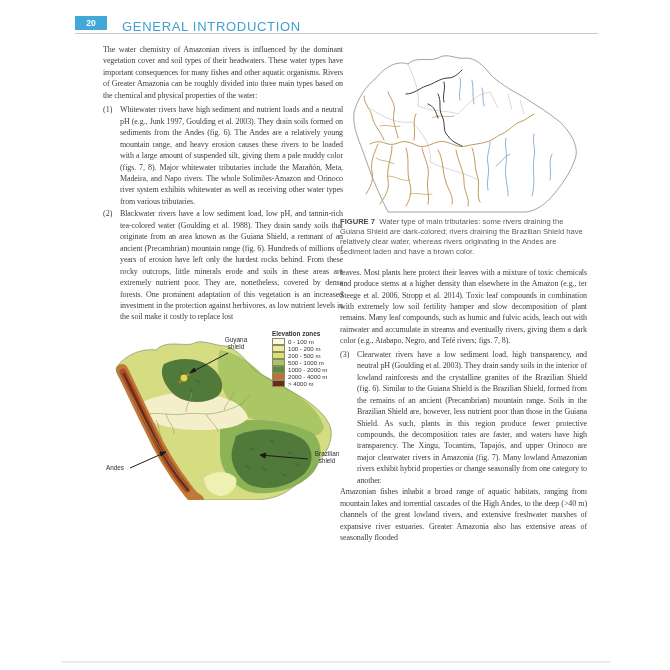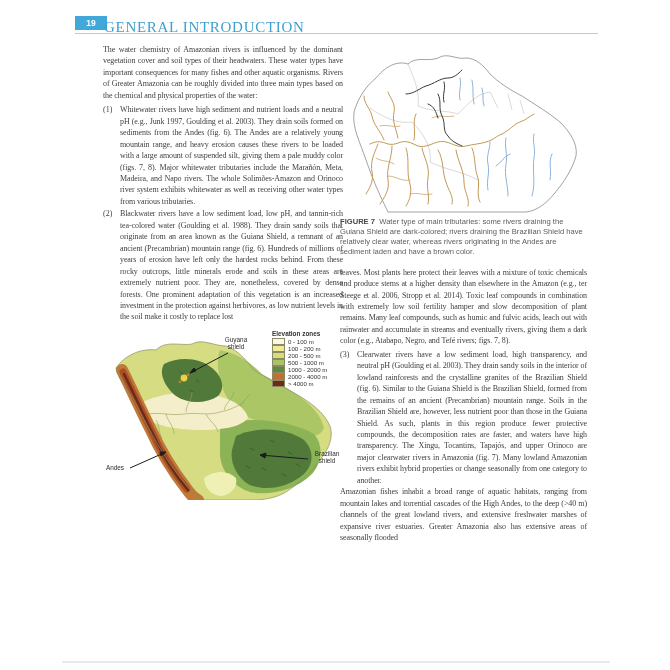--- a/index.html
+++ b/index.html
@@ -13,22 +13,22 @@
   .page{position:absolute;inset:0;background:#ffffff;}
   .page-edge-bottom{position:absolute;left:62px;top:661px;width:548px;height:2px;background:#e9e9e9;}
 
   
   .page-number-badge{
     position:absolute;left:75px;top:16px;width:32px;height:14px;background:var(--header-bar);
     color:#ffffff;font-family:"Liberation Sans",sans-serif;font-size:8.5px;font-weight:bold;
     text-align:center;line-height:15px;
   }
   .header-title{
-    position:absolute;left:104px;top:19px;color:var(--header-text);
-    font-family:Liberation Serif, serif;font-size:15px;letter-spacing:.7px;
+    position:absolute;left:122px;top:19px;color:var(--header-text);
+    font-family:Liberation Sans, sans-serif;font-size:13px;letter-spacing:.7px;
   }
   .header-rule{position:absolute;left:75px;top:33px;width:523px;height:1px;background:#c8c8c8;}
 
   
   .col{position:absolute;}
   .col-left{left:103px;top:44px;width:240px;}
   .col-right{left:340px;top:48px;width:247px;}
 
   p.body{font-size:8px;line-height:11.45px;letter-spacing:-0.1px;text-align:justify;color:#423f3d;margin:0;}
   h3.section{
@@ -61,21 +61,21 @@
   .legend-title{font-size:6.4px;font-weight:bold;color:#333;margin-bottom:1px;}
   .legend-row{display:flex;align-items:center;height:7px;}
   .legend-swatch{width:11px;height:5px;border:0.5px solid #8a8a6a;margin-right:3px;flex:none;}
   .legend-label{font-size:6.1px;color:#333;white-space:nowrap;}
 </style>
 </head>
 <body>
 
 <div class="page">
 
-  <div class="page-number-badge">19</div>
+  <div class="page-number-badge">20</div>
   <div class="header-title">GENERAL INTRODUCTION</div>
   <div class="header-rule"></div>
 
   <div class="col col-left">
 
 
     <p class="body">The water chemistry of Amazonian rivers is influenced by the dominant vegetation cover and soil types of their headwaters. These water types have important consequences for many fishes and other aquatic organisms. Rivers of Greater Amazonia can be roughly divided into three main types based on the chemical and physical properties of the water:</p>
 
     <div class="list-item" style="margin-top:3px;">
       <span class="num">(1)</span>

